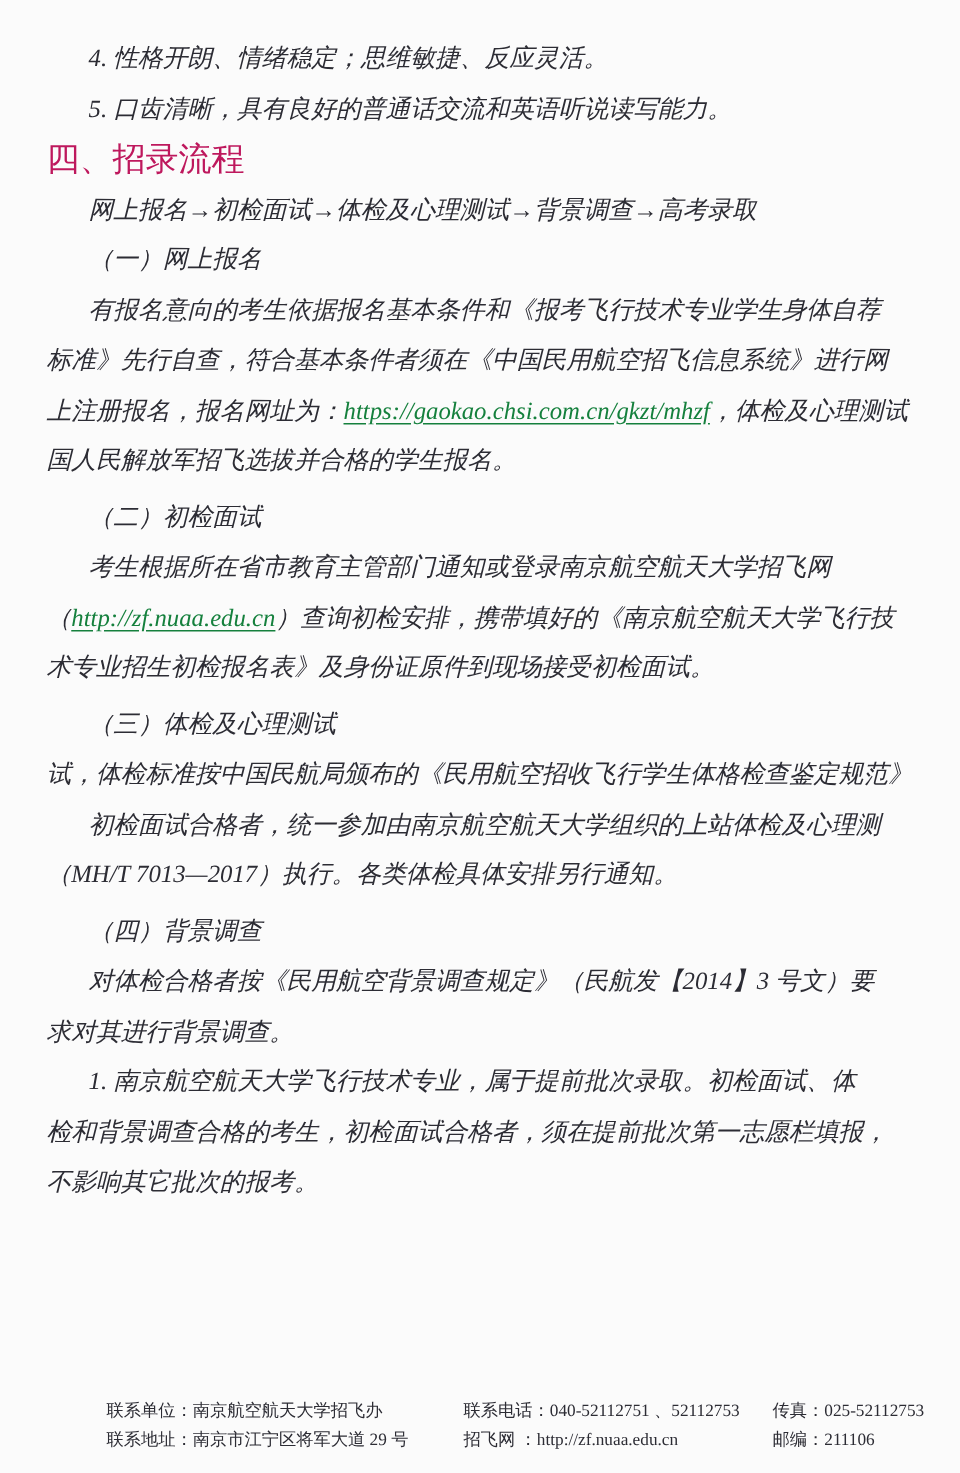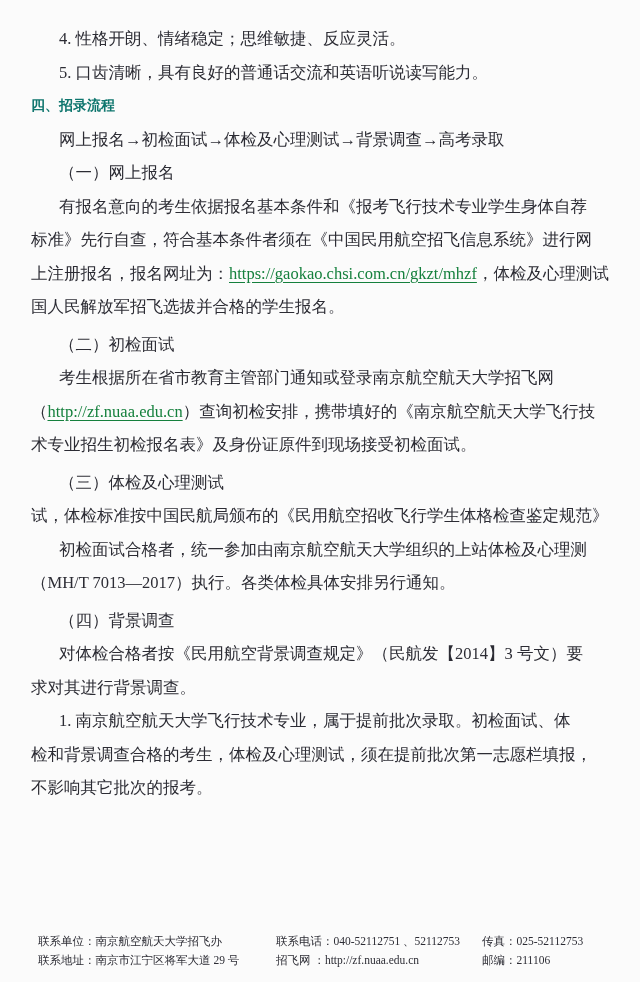--- a/index.html
+++ b/index.html
@@ -18,48 +18,50 @@
   .doc-body{
     position:absolute;
     left:31px;top:22px;
     width:578px;
   }
   .line{
     font-size:16.5px;
     line-height:33.5px;
     white-space:nowrap;
     color:#2c2c34;
+    font-style:italic;
   }
   .line.indent{ text-indent:28px; }
   .heading{
-    font-size:14px;
+    font-size:22px;
     line-height:33.5px;
-    font-weight:bold;
+    font-weight:normal;
     white-space:nowrap;
-    color:#0f766e;
+    color:#be185d;
   }
   .subheading{ }
   .gap-top{ margin-top:4px; }
   .link{
     text-decoration:underline;
     text-underline-offset:3px;
     color:#15803d;
     cursor:pointer;
   }
   .footer{
     position:absolute;
     left:0;top:932px;
     width:640px;height:44px;
     font-size:11.5px;
     color:#2c2c34;
   }
   .footer-col{
     position:absolute;
     top:0;
     white-space:nowrap;
+    margin-left:33px;
   }
   .footer-col .footer-row{
     line-height:19px;
   }
   .footer-col-0{ left:38px; }
   .footer-col-1{ left:276px; }
   .footer-col-2{ left:482px; }
 </style>
 </head>
 <body>
@@ -80,21 +82,21 @@
       <div class="line"><span>（</span><span class="link">http://zf.nuaa.edu.cn</span><span>）查询初检安排，携带填好的《南京航空航天大学飞行技</span></div>
       <div class="line">术专业招生初检报名表》及身份证原件到现场接受初检面试。</div>
       <div class="line indent subheading gap-top">（三）体检及心理测试</div>
       <div class="line">试，体检标准按中国民航局颁布的《民用航空招收飞行学生体格检查鉴定规范》</div>
       <div class="line indent">初检面试合格者，统一参加由南京航空航天大学组织的上站体检及心理测</div>
       <div class="line">（MH/T 7013—2017）执行。各类体检具体安排另行通知。</div>
       <div class="line indent subheading gap-top">（四）背景调查</div>
       <div class="line indent">对体检合格者按《民用航空背景调查规定》（民航发【2014】3 号文）要</div>
       <div class="line">求对其进行背景调查。</div>
       <div class="line indent">1. 南京航空航天大学飞行技术专业，属于提前批次录取。初检面试、体</div>
-      <div class="line">检和背景调查合格的考生，体检及心理测试，须在提前批次第一志愿栏填报，</div>
+      <div class="line">检和背景调查合格的考生，初检面试合格者，须在提前批次第一志愿栏填报，</div>
       <div class="line">不影响其它批次的报考。</div>
     </div>
   <div class="footer">
       <div class="footer-col footer-col-0">
         <div class="footer-row"><span>联系单位：</span><span>南京航空航天大学招飞办</span></div>
         <div class="footer-row"><span>联系地址：</span><span>南京市江宁区将军大道 29 号</span></div>
       </div>
       <div class="footer-col footer-col-1">
         <div class="footer-row"><span>联系电话：</span><span>040-52112751 、52112753</span></div>
         <div class="footer-row"><span>招飞网 ：</span><span>http://zf.nuaa.edu.cn</span></div>

